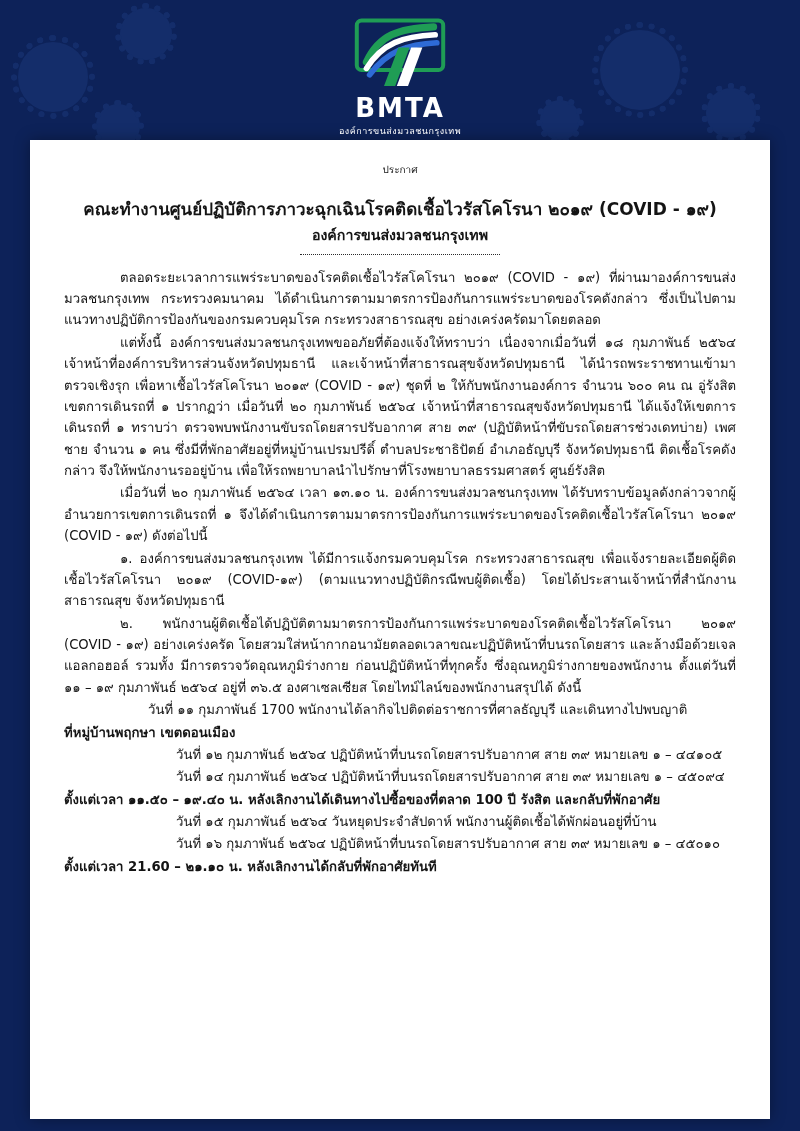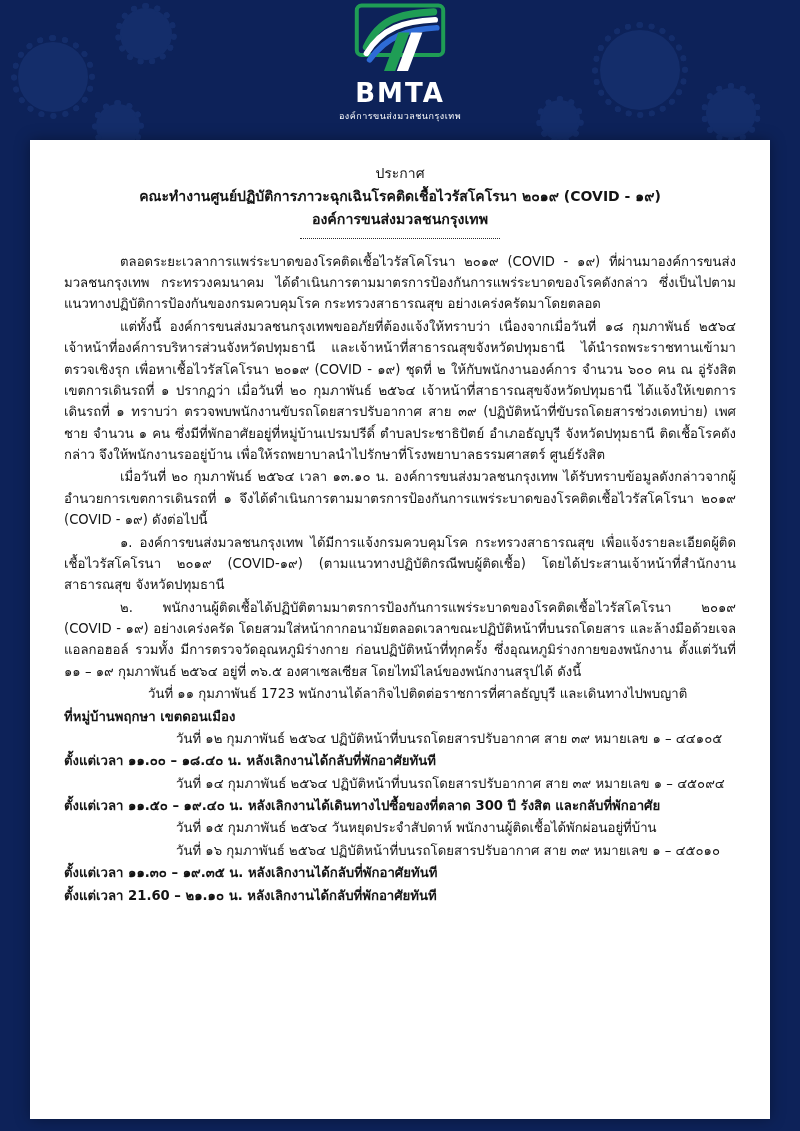--- a/index.html
+++ b/index.html
@@ -20,20 +20,21 @@
   }
   .bg-virus::before,.bg-virus::after{
     content:"";position:absolute;inset:-10%;
     border-radius:50%;
     border:6px dotted #16306e;
   }
   .header{
     position:relative;
     height:152px;
     display:flex;
+    align-items:center;
     justify-content:center;
     overflow:hidden;
   }
   .logo-wrap{
     position:relative;
     z-index:3;
     text-align:center;
     color:#fff;
   }
   .logo-mark{
@@ -55,22 +56,22 @@
     box-sizing:border-box;
     overflow:hidden;
   }
   .doc{
     color:#141414;
     font-size:13.2px;
     line-height:1.62;
     text-align:justify;
   }
   .center{text-align:center;}
-  .t-announce{font-size:14px;margin-bottom:1px;}
-  .t-main{font-size:14px;font-weight:bold;line-height:1.5;}
+  .t-announce{font-size:10px;margin-bottom:19px;}
+  .t-main{font-size:17px;font-weight:bold;line-height:1.5;}
   .t-org{font-size:14.2px;font-weight:bold;margin-top:1px;}
   .rule{
     width:200px;height:0;border-top:1px dotted #2b2b2b;
     margin:7px auto 12px auto;
   }
   p{margin:0 0 1px 0;}
   .ind-1{text-indent:56px;}
   .ind-2{text-indent:84px;}
   .ind-3{text-indent:112px;}
   .noind{text-indent:0;font-weight:bold;}
@@ -107,24 +108,22 @@
     <div class="center t-announce">ประกาศ</div>
     <div class="center t-main">คณะทำงานศูนย์ปฏิบัติการภาวะฉุกเฉินโรคติดเชื้อไวรัสโคโรนา ๒๐๑๙ (COVID - ๑๙)</div>
     <div class="center t-org">องค์การขนส่งมวลชนกรุงเทพ</div>
     <div class="rule"></div>
 
     <p class="ind-1">ตลอดระยะเวลาการแพร่ระบาดของโรคติดเชื้อไวรัสโคโรนา ๒๐๑๙ (COVID - ๑๙) ที่ผ่านมาองค์การขนส่งมวลชนกรุงเทพ กระทรวงคมนาคม ได้ดำเนินการตามมาตรการป้องกันการแพร่ระบาดของโรคดังกล่าว ซึ่งเป็นไปตามแนวทางปฏิบัติการป้องกันของกรมควบคุมโรค กระทรวงสาธารณสุข อย่างเคร่งครัดมาโดยตลอด</p>
     <p class="ind-1">แต่ทั้งนี้ องค์การขนส่งมวลชนกรุงเทพขออภัยที่ต้องแจ้งให้ทราบว่า เนื่องจากเมื่อวันที่ ๑๘ กุมภาพันธ์ ๒๕๖๔ เจ้าหน้าที่องค์การบริหารส่วนจังหวัดปทุมธานี และเจ้าหน้าที่สาธารณสุขจังหวัดปทุมธานี ได้นำรถพระราชทานเข้ามาตรวจเชิงรุก เพื่อหาเชื้อไวรัสโคโรนา ๒๐๑๙ (COVID - ๑๙) ชุดที่ ๒ ให้กับพนักงานองค์การ จำนวน ๖๐๐ คน ณ อู่รังสิต เขตการเดินรถที่ ๑ ปรากฏว่า เมื่อวันที่ ๒๐ กุมภาพันธ์ ๒๕๖๔ เจ้าหน้าที่สาธารณสุขจังหวัดปทุมธานี ได้แจ้งให้เขตการเดินรถที่ ๑ ทราบว่า ตรวจพบพนักงานขับรถโดยสารปรับอากาศ สาย ๓๙ (ปฏิบัติหน้าที่ขับรถโดยสารช่วงเดทบ่าย) เพศชาย จำนวน ๑ คน ซึ่งมีที่พักอาศัยอยู่ที่หมู่บ้านเปรมปรีดิ์ ตำบลประชาธิปัตย์ อำเภอธัญบุรี จังหวัดปทุมธานี ติดเชื้อโรคดังกล่าว จึงให้พนักงานรออยู่บ้าน เพื่อให้รถพยาบาลนำไปรักษาที่โรงพยาบาลธรรมศาสตร์ ศูนย์รังสิต</p>
     <p class="ind-1">เมื่อวันที่ ๒๐ กุมภาพันธ์ ๒๕๖๔ เวลา ๑๓.๑๐ น. องค์การขนส่งมวลชนกรุงเทพ ได้รับทราบข้อมูลดังกล่าวจากผู้อำนวยการเขตการเดินรถที่ ๑ จึงได้ดำเนินการตามมาตรการป้องกันการแพร่ระบาดของโรคติดเชื้อไวรัสโคโรนา ๒๐๑๙ (COVID - ๑๙) ดังต่อไปนี้</p>
     <p class="ind-1">๑. องค์การขนส่งมวลชนกรุงเทพ ได้มีการแจ้งกรมควบคุมโรค กระทรวงสาธารณสุข เพื่อแจ้งรายละเอียดผู้ติดเชื้อไวรัสโคโรนา ๒๐๑๙ (COVID-๑๙) (ตามแนวทางปฏิบัติกรณีพบผู้ติดเชื้อ) โดยได้ประสานเจ้าหน้าที่สำนักงานสาธารณสุข จังหวัดปทุมธานี</p>
     <p class="ind-1">๒. พนักงานผู้ติดเชื้อได้ปฏิบัติตามมาตรการป้องกันการแพร่ระบาดของโรคติดเชื้อไวรัสโคโรนา ๒๐๑๙ (COVID - ๑๙) อย่างเคร่งครัด โดยสวมใส่หน้ากากอนามัยตลอดเวลาขณะปฏิบัติหน้าที่บนรถโดยสาร และล้างมือด้วยเจลแอลกอฮอล์ รวมทั้ง มีการตรวจวัดอุณหภูมิร่างกาย ก่อนปฏิบัติหน้าที่ทุกครั้ง ซึ่งอุณหภูมิร่างกายของพนักงาน ตั้งแต่วันที่ ๑๑ – ๑๙ กุมภาพันธ์ ๒๕๖๔ อยู่ที่ ๓๖.๕ องศาเซลเซียส โดยไทม์ไลน์ของพนักงานสรุปได้ ดังนี้</p>
-    <p class="ind-2">วันที่ ๑๑ กุมภาพันธ์ 1723 พนักงานได้ลากิจไปติดต่อราชการที่ศาลธัญบุรี และเดินทางไปพบญาติ</p>
+    <p class="ind-2">วันที่ ๑๑ กุมภาพันธ์ 1700 พนักงานได้ลากิจไปติดต่อราชการที่ศาลธัญบุรี และเดินทางไปพบญาติ</p>
     <p class="noind">ที่หมู่บ้านพฤกษา เขตดอนเมือง</p>
     <p class="ind-3">วันที่ ๑๒ กุมภาพันธ์ ๒๕๖๔ ปฏิบัติหน้าที่บนรถโดยสารปรับอากาศ สาย ๓๙ หมายเลข ๑ – ๔๔๑๐๕</p>
-    <p class="noind">ตั้งแต่เวลา ๑๑.๐๐ – ๑๘.๔๐ น. หลังเลิกงานได้กลับที่พักอาศัยทันที</p>
     <p class="ind-3">วันที่ ๑๔ กุมภาพันธ์ ๒๕๖๔ ปฏิบัติหน้าที่บนรถโดยสารปรับอากาศ สาย ๓๙ หมายเลข ๑ – ๔๕๐๙๔</p>
-    <p class="noind">ตั้งแต่เวลา ๑๑.๕๐ – ๑๙.๔๐ น. หลังเลิกงานได้เดินทางไปซื้อของที่ตลาด 300 ปี รังสิต และกลับที่พักอาศัย</p>
+    <p class="noind">ตั้งแต่เวลา ๑๑.๕๐ – ๑๙.๔๐ น. หลังเลิกงานได้เดินทางไปซื้อของที่ตลาด 100 ปี รังสิต และกลับที่พักอาศัย</p>
     <p class="ind-3">วันที่ ๑๕ กุมภาพันธ์ ๒๕๖๔ วันหยุดประจำสัปดาห์ พนักงานผู้ติดเชื้อได้พักผ่อนอยู่ที่บ้าน</p>
     <p class="ind-3">วันที่ ๑๖ กุมภาพันธ์ ๒๕๖๔ ปฏิบัติหน้าที่บนรถโดยสารปรับอากาศ สาย ๓๙ หมายเลข ๑ – ๔๕๐๑๐</p>
-    <p class="noind">ตั้งแต่เวลา ๑๑.๓๐ – ๑๙.๓๕ น. หลังเลิกงานได้กลับที่พักอาศัยทันที</p>
     <p class="noind">ตั้งแต่เวลา 21.60 – ๒๑.๑๐ น. หลังเลิกงานได้กลับที่พักอาศัยทันที</p>
   </div>
 </div>
 
 </body></html>

